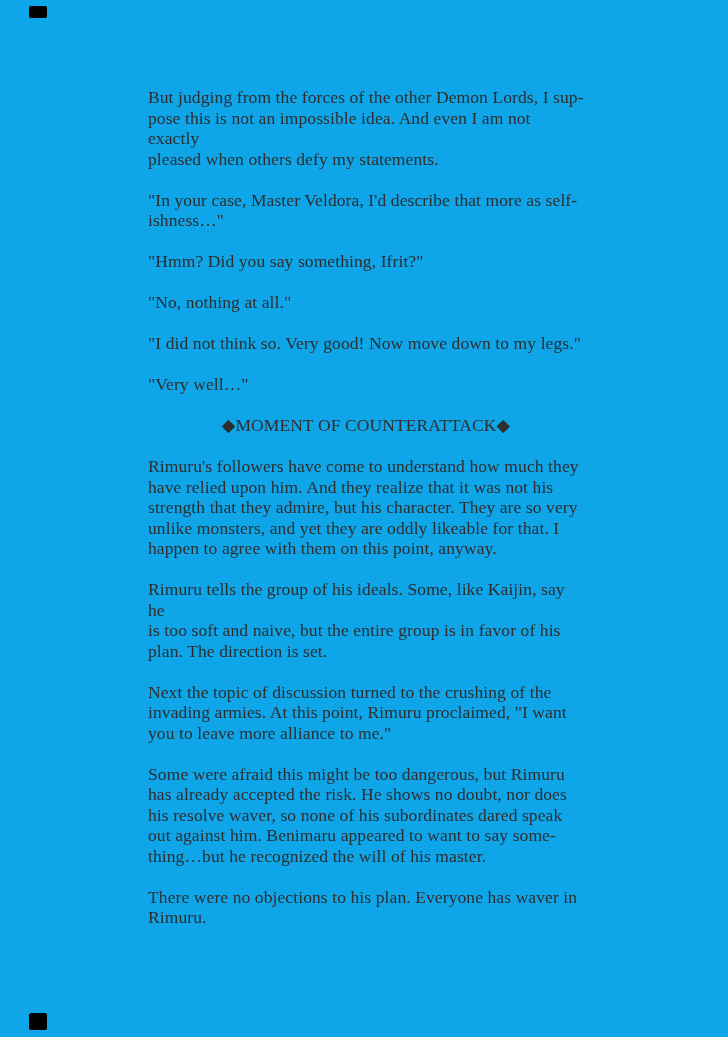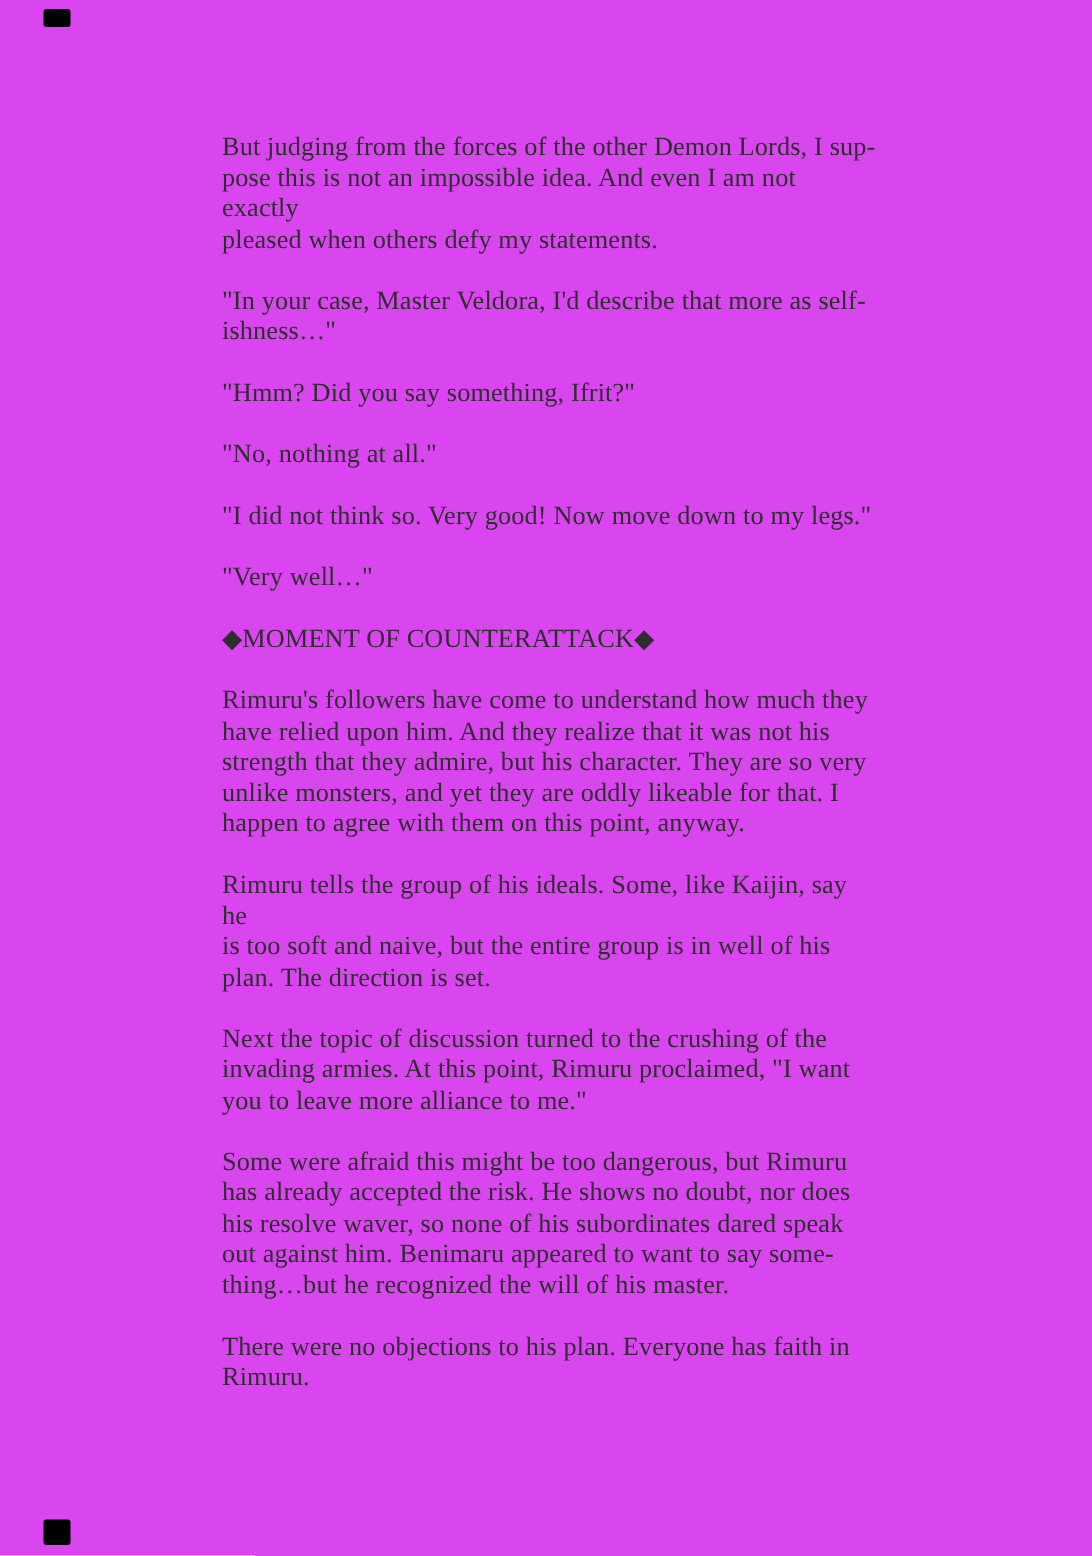--- a/index.html
+++ b/index.html
@@ -4,21 +4,21 @@
 <style>
   html, body {
     margin: 0;
     padding: 0;
     background: #ffffff;
   }
   .page {
     position: relative;
     width: 728px;
     height: 1037px;
-    background: #d946ef;
+    background: #0ea5e9;
     overflow: hidden;
     font-family: "Liberation Serif", serif;
   }
   .corner-mark {
     position: absolute;
     left: 29px;
     width: 18px;
     background: #000000;
     border-radius: 2px;
   }
@@ -33,20 +33,21 @@
     font-size: 17.5px;
     line-height: 20.5px;
     letter-spacing: 0.1px;
     text-align: left;
   }
   .para {
     margin: 0 0 20.5px 0;
     white-space: pre-line;
   }
   .section-heading {
+    text-align: center;
     white-space: pre-line;
     margin: 0 0 20.5px 0;
   }
 </style>
 </head>
 <body>
 
 <div class="page">
 
   <div class="corner-mark top"></div>
@@ -62,27 +63,27 @@
     <p class="para">"No, nothing at all."</p>
     <p class="para">"I did not think so. Very good! Now move down to my legs."</p>
     <p class="para">"Very well…"</p>
     <p class="section-heading">◆MOMENT OF COUNTERATTACK◆</p>
     <p class="para">Rimuru's followers have come to understand how much they
 have relied upon him. And they realize that it was not his
 strength that they admire, but his character. They are so very
 unlike monsters, and yet they are oddly likeable for that. I
 happen to agree with them on this point, anyway.</p>
     <p class="para">Rimuru tells the group of his ideals. Some, like Kaijin, say he
-is too soft and naive, but the entire group is in well of his
+is too soft and naive, but the entire group is in favor of his
 plan. The direction is set.</p>
     <p class="para">Next the topic of discussion turned to the crushing of the
 invading armies. At this point, Rimuru proclaimed, "I want
 you to leave more alliance to me."</p>
     <p class="para">Some were afraid this might be too dangerous, but Rimuru
 has already accepted the risk. He shows no doubt, nor does
 his resolve waver, so none of his subordinates dared speak
 out against him. Benimaru appeared to want to say some-
 thing…but he recognized the will of his master.</p>
-    <p class="para">There were no objections to his plan. Everyone has faith in
+    <p class="para">There were no objections to his plan. Everyone has waver in
 Rimuru.</p>
   </div>
 
 </div>
 
 </body></html>

